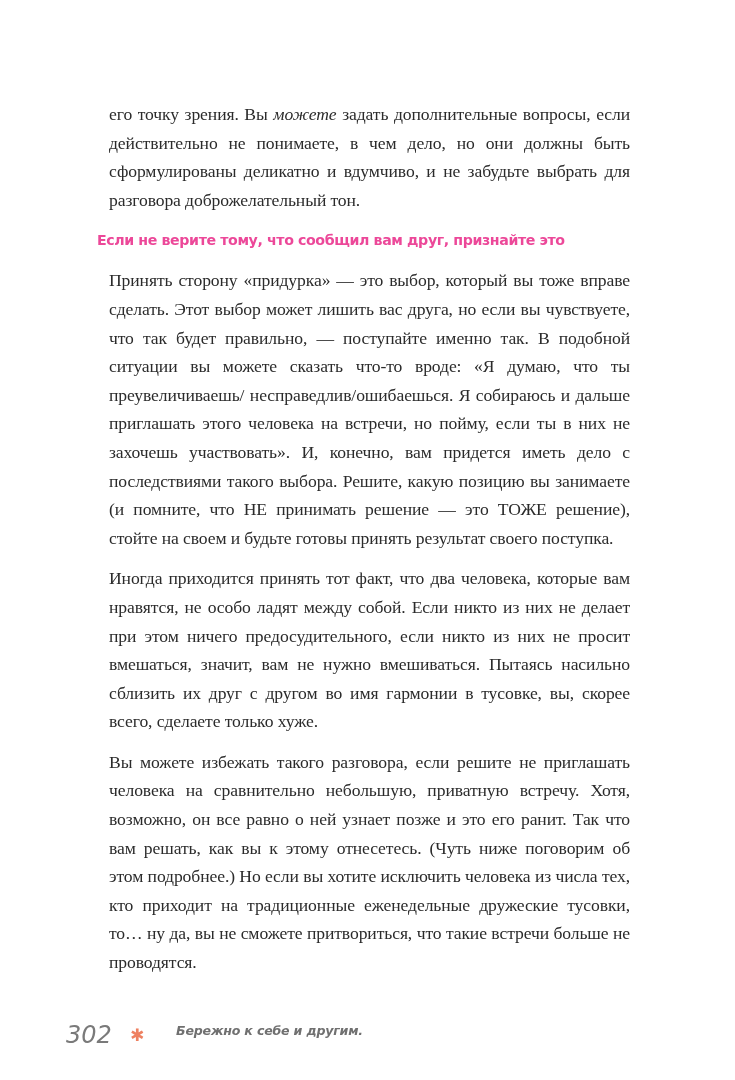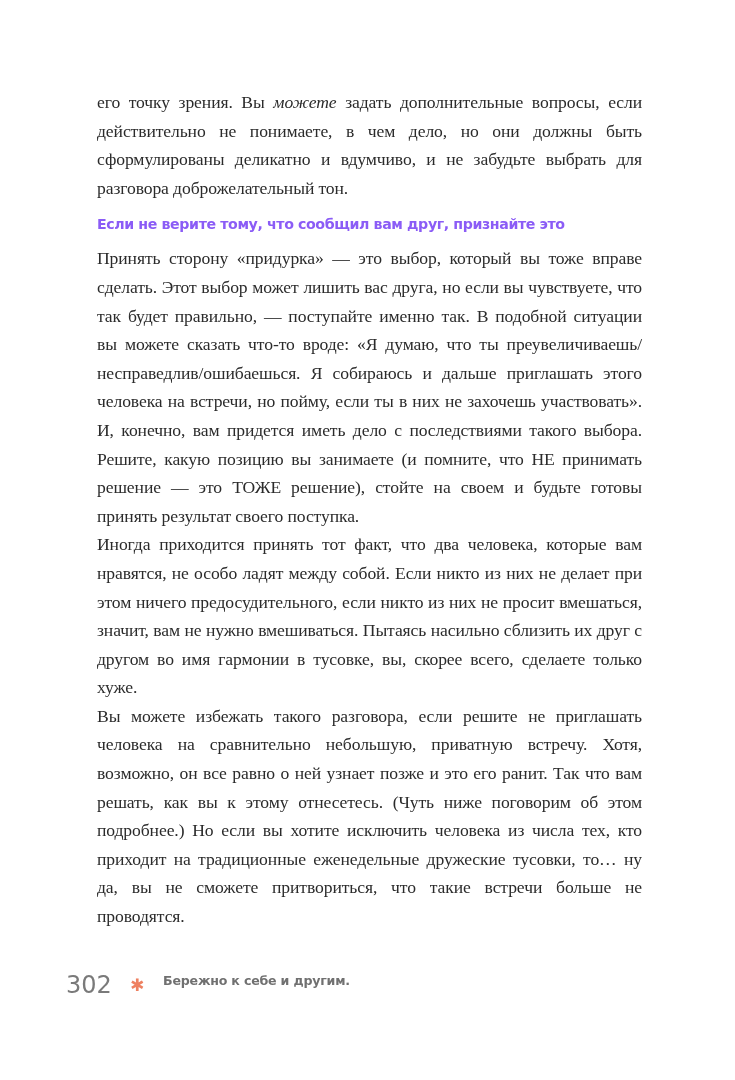--- a/index.html
+++ b/index.html
@@ -14,41 +14,42 @@
       position: absolute;
       left: 97px;
       top: 88px;
       width: 545px;
     }
     .para {
       font-family: "Liberation Serif", "DejaVu Serif", serif;
       font-size: 17.6px;
       line-height: 28.6px;
       text-align: justify;
-      margin: 0;
+      margin: 12px;
       letter-spacing: -0.1px;
       color: #2b2b2b;
     }
     .para em { font-style: italic; }
     .heading {
       font-family: "DejaVu Sans", "Liberation Sans", sans-serif;
       font-weight: bold;
       font-size: 14.2px;
       line-height: 28px;
       letter-spacing: -0.4px;
-      color: #8b5cf6;
+      color: #ec4899;
       margin: 8px 8px 6px 0;
       text-align: justify;
     }
     .footer {
       position: absolute;
       left: 66px;
-      top: 970px;
+      top: 1020px;
       display: flex;
       align-items: flex-start;
+      font-style: italic;
     }
     .page-number {
       font-family: "DejaVu Sans", "Liberation Sans", sans-serif;
       font-size: 24px;
       font-weight: normal;
       color: #7a7a7a;
       line-height: 30px;
       width: 48px;
     }
     .asterisk {
@@ -60,21 +61,21 @@
       margin-left: 16px;
       width: 30px;
     }
     .book-title {
       font-family: "DejaVu Sans", "Liberation Sans", sans-serif;
       font-size: 12.6px;
       font-weight: bold;
       color: #707070;
       line-height: 18px;
       padding-top: 2px;
-      margin-left: 3px;
+      margin-left: 16px;
       letter-spacing: -0.2px;
     }
   </style>
 </head>
 <body>
 
 <div class="page">
   <p class="para"><span>его точку зрения. Вы </span><em>можете</em><span> задать дополнительные вопросы, если действительно не понимаете, в чем дело, но они должны быть сформулированы деликатно и вдумчиво, и не забудьте выбрать для разговора доброжелательный тон.</span></p>
 
   <div class="heading">Если не верите тому, что сообщил вам друг, признайте это</div>

